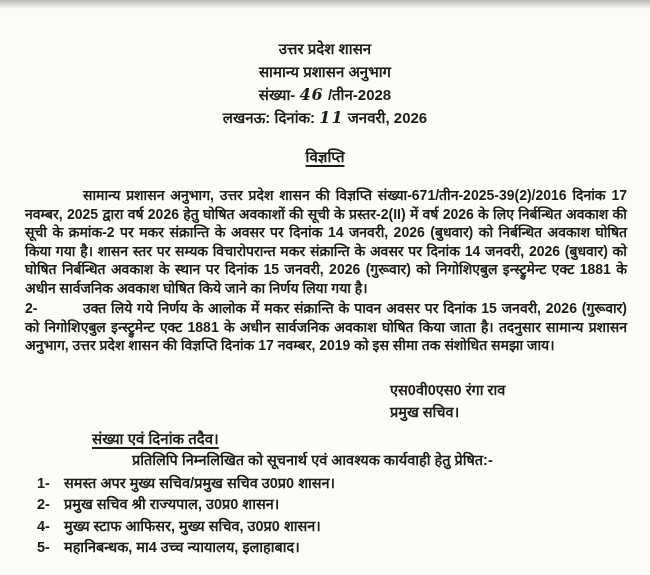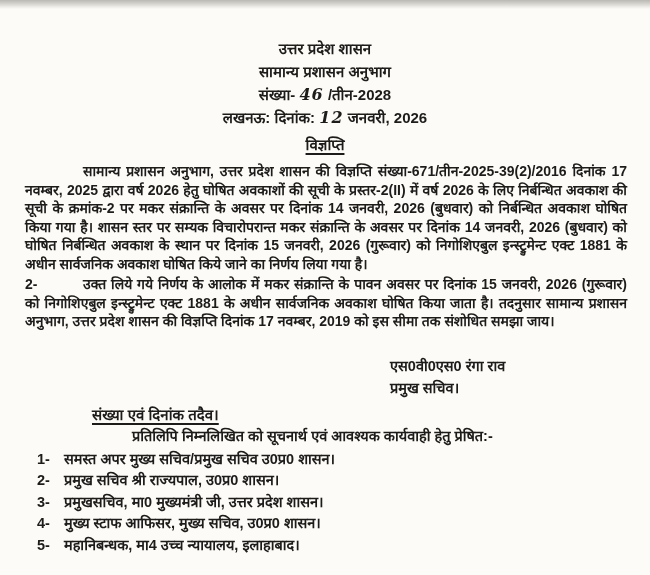--- a/index.html
+++ b/index.html
@@ -30,32 +30,32 @@
     line-height: 23px;
   }
   .h-line { white-space: nowrap; }
   .handwritten {
     font-family: "DejaVu Serif", serif;
     font-style: italic;
     font-size: 16px;
     letter-spacing: 1px;
   }
   .doc-title {
-    margin-top: 4px;
+    margin-top: 16px;
     font-size: 15px;
     line-height: 23px;
     font-weight: bold;
   }
   .underlined {
     text-decoration: underline;
     text-underline-offset: 3px;
     text-decoration-thickness: 1.5px;
   }
   .doc-body {
-    margin: 6px 23px 0 25px;
+    margin: 18px 23px 0 25px;
   }
   .para {
     margin: 0;
     font-size: 14px;
     line-height: 18.5px;
     font-weight: bold;
     text-align: justify;
   }
   .para1 { text-indent: 58px; }
   .para2 { margin-top: 2px; }
@@ -107,38 +107,37 @@
 </head>
 <body>
 
 <div class="page">
   <div class="scan-band"></div>
 
   <header class="doc-header">
     <div class="h-line">उत्तर प्रदेश शासन</div>
     <div class="h-line">सामान्य प्रशासन अनुभाग</div>
     <div class="h-line"><span>संख्या- </span><span class="handwritten">46</span><span> /तीन-2028</span></div>
-    <div class="h-line"><span>लखनऊ:  दिनांक: </span><span class="handwritten">12</span><span> जनवरी, 2026</span></div>
+    <div class="h-line"><span>लखनऊ:  दिनांक: </span><span class="handwritten">11</span><span> जनवरी, 2026</span></div>
     <div class="doc-title"><span class="underlined">विज्ञप्ति</span></div>
   </header>
 
   <main class="doc-body">
     <p class="para para1">सामान्य प्रशासन अनुभाग, उत्तर प्रदेश शासन की विज्ञप्ति संख्या-671/तीन-2025-39(2)/2016 दिनांक 17 नवम्बर, 2025 द्वारा वर्ष 2026 हेतु घोषित अवकाशों की सूची के प्रस्तर-2(II) में वर्ष 2026 के लिए निर्बन्धित अवकाश की सूची के क्रमांक-2 पर मकर संक्रान्ति के अवसर पर दिनांक 14 जनवरी, 2026 (बुधवार) को निर्बन्धित अवकाश घोषित किया गया है। शासन स्तर पर सम्यक विचारोपरान्त मकर संक्रान्ति के अवसर पर दिनांक 14 जनवरी, 2026 (बुधवार) को घोषित निर्बन्धित अवकाश के स्थान पर दिनांक 15 जनवरी, 2026 (गुरूवार) को निगोशिएबुल इन्स्ट्रुमेन्ट एक्ट 1881 के अधीन सार्वजनिक अवकाश घोषित किये जाने का निर्णय लिया गया है।</p>
     <p class="para para2"><span class="p2num">2-</span><span>उक्त लिये गये निर्णय के आलोक में मकर संक्रान्ति के पावन अवसर पर दिनांक 15 जनवरी, 2026 (गुरूवार) को निगोशिएबुल इन्स्ट्रुमेन्ट एक्ट 1881 के अधीन सार्वजनिक अवकाश घोषित किया जाता है। तदनुसार सामान्य प्रशासन अनुभाग, उत्तर प्रदेश शासन की विज्ञप्ति दिनांक 17 नवम्बर, 2019 को इस सीमा तक संशोधित समझा जाय।</span></p>
   </main>
 
   <div class="signature">
     <div>एस0वी0एस0 रंगा राव</div>
     <div>प्रमुख सचिव।</div>
   </div>
 
   <footer class="doc-footer">
     <div><span class="ref-line">संख्या एवं दिनांक तदैव।</span></div>
     <div class="copy-line">प्रतिलिपि निम्नलिखित को सूचनार्थ एवं आवश्यक कार्यवाही हेतु प्रेषित:-</div>
     <div class="recipients">
       <div class="recipient-row"><span class="li-num">1-</span><span>समस्त अपर मुख्य सचिव/प्रमुख सचिव उ0प्र0 शासन।</span></div>
       <div class="recipient-row"><span class="li-num">2-</span><span>प्रमुख सचिव श्री राज्यपाल, उ0प्र0 शासन।</span></div>
-      <div class="recipient-row"><span class="li-num">3-</span><span>प्रमुखसचिव, मा0 मुख्यमंत्री जी, उत्तर प्रदेश शासन।</span></div>
       <div class="recipient-row"><span class="li-num">4-</span><span>मुख्य स्टाफ आफिसर, मुख्य सचिव, उ0प्र0 शासन।</span></div>
       <div class="recipient-row"><span class="li-num">5-</span><span>महानिबन्धक, मा4 उच्च न्यायालय, इलाहाबाद।</span></div>
     </div>
   </footer>
 </div>
 
 </body></html>

